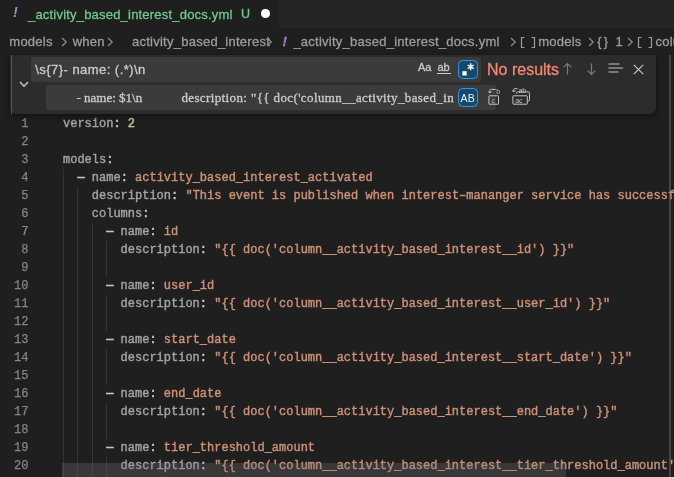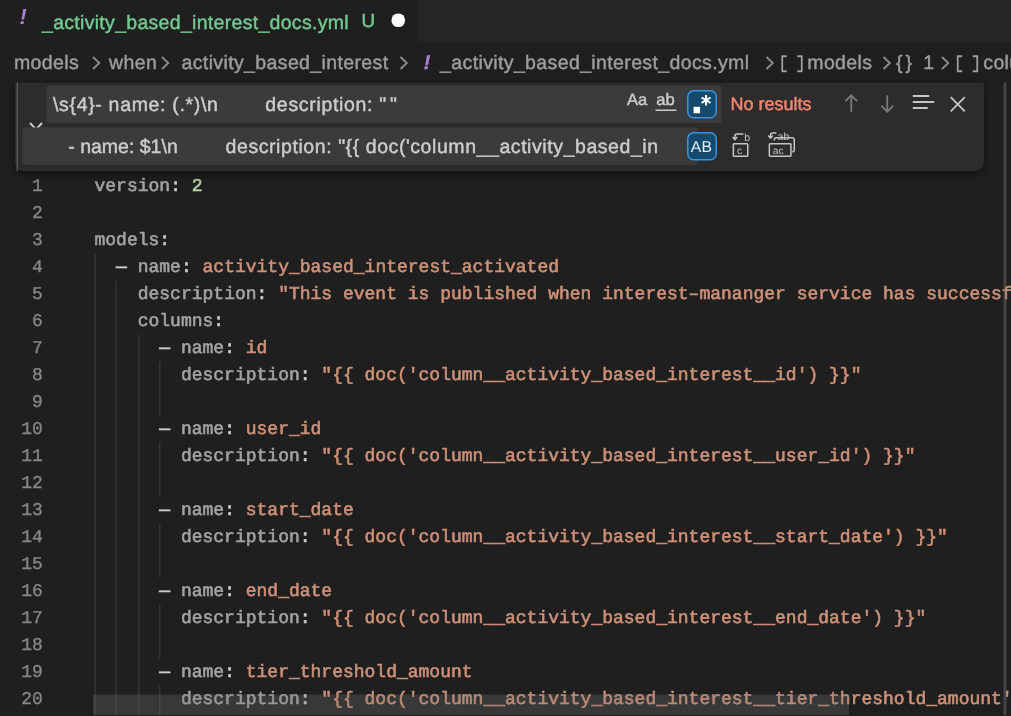--- a/index.html
+++ b/index.html
@@ -38,26 +38,26 @@
   #hslider { position:absolute; left:62px; top:408px; width:504px; height:14px; background:rgba(121,121,121,0.28); }
   #vsl { position:absolute; left:669px; top:55px; width:2.4px; height:422px; background:rgba(140,140,140,0.35); }
 
   
   #find { position:absolute; left:10px; top:55px; width:646px; height:58.5px; background:#2c2c2d;
     border-radius:0 0 6px 6px; box-shadow:0 2px 6px rgba(0,0,0,0.5); }
   #find .sash { position:absolute; left:0.5px; top:0; width:1.3px; height:58.5px; background:#57575a; }
   .finput { position:absolute; background:#3b3b3c; border-radius:2px; color:#cccccc;
     font-size:13px; white-space:pre; overflow:hidden; }
   #fi1 { left:20.5px; top:1.5px; width:450px; height:25px; line-height:25px; }
-  #fi2 { left:5px; top:29.5px; width:450px; height:25px; line-height:25px; }
+  #fi2 { left:36px; top:29.5px; width:450px; height:25px; line-height:25px;font-family:Liberation Serif, serif; }
   .finput span { position:absolute; top:0; }
   .tgl { position:absolute; font-size:11px; color:#cccccc; }
   .tglbox { position:absolute; width:19.5px; height:18.6px; border:1px solid #3794e2; border-radius:4.5px;
     background:#164a6d; color:#e4f0fb; text-align:center; }
-  #noresults { position:absolute; left:477px; top:2px; width:80px; line-height:25px; font-size:12px; color:#f48771; }
+  #noresults { position:absolute; left:477px; top:2px; width:80px; line-height:25px; font-size:16px; color:#f48771; }
   .ico { position:absolute; }
 </style>
 </head>
 <body>
 <div id="root">
 
   <div id="tabbar">
     <div id="tab">
       <span class="seti" style="left:13px">!</span>
       <span class="lbl">_activity_based_interest_docs.yml</span>
@@ -68,21 +68,21 @@
 
   <div id="crumbs">
     <span class="it" style="left:9.3px">models</span>
     <svg class="sep" style="left:59.7px" width="8" height="10" viewBox="0 0 8 10">
         <polyline points="2,1 6.2,5 2,9" fill="none" stroke="#8a8a8a" stroke-width="1.3"></polyline>
       </svg>
     <span class="it" style="left:72.7px">when</span>
     <svg class="sep" style="left:106.4px" width="8" height="10" viewBox="0 0 8 10">
         <polyline points="2,1 6.2,5 2,9" fill="none" stroke="#8a8a8a" stroke-width="1.3"></polyline>
       </svg>
-    <span class="it" style="left:121px">activity_based_interest</span>
+    <span class="it" style="left:132px">activity_based_interest</span>
     <svg class="sep" style="left:264.8px" width="8" height="10" viewBox="0 0 8 10">
         <polyline points="2,1 6.2,5 2,9" fill="none" stroke="#8a8a8a" stroke-width="1.3"></polyline>
       </svg>
     <span class="seti" style="left:282.5px">!</span>
     <span class="it" style="left:293.4px">_activity_based_interest_docs.yml</span>
     <svg class="sep" style="left:508.8px" width="8" height="10" viewBox="0 0 8 10">
         <polyline points="2,1 6.2,5 2,9" fill="none" stroke="#8a8a8a" stroke-width="1.3"></polyline>
       </svg>
     <svg class="sep" style="left:518.5px;top:7.5px" width="18" height="13" viewBox="0 0 18 13">
         <path d="M2 1.5 h-0 M5.5 1.5 H2.5 V11.5 H5.5 M12.5 1.5 h3 V11.5 h-3" fill="none" stroke="#9d9d9d" stroke-width="1.2"></path>
@@ -158,21 +158,21 @@
     <div id="hslider"></div>
   </div>
   <div id="vsl"></div>
 
   <div id="find">
     <div class="sash"></div>
     <svg class="ico" style="left:8px;top:23px" width="12" height="12" viewBox="0 0 12 12">
         <polyline points="2,4 6,8.2 10,4" fill="none" stroke="#cccccc" stroke-width="1.3"></polyline>
       </svg>
 
-    <div class="finput" id="fi1"><span style="left:4.8px;letter-spacing:0.45px">\s{4}- name: (.*)\n</span><span style="left:146.4px;letter-spacing:0.45px">description: <span style="letter-spacing:2.6px">""</span></span></div>
+    <div class="finput" id="fi1"><span style="left:4.8px;letter-spacing:0.45px">\s{7}- name: (.*)\n</span></div>
     <div class="finput" id="fi2"><span style="left:30.5px">- name: $1\n</span><span style="left:135.4px;letter-spacing:0.38px">description: "{{ doc('column__activity_based_in</span></div>
 
     <div class="tgl" style="left:408px; top:5.5px;">Aa</div>
     <div class="tgl" style="left:426.5px; top:5.5px; border-bottom:1px solid #cccccc; padding:0 1px 0px 1px;">ab</div>
     <div class="tglbox" style="left:448px; top:5px;">
       <svg width="17.5" height="17" viewBox="0 0 17.5 17" style="display:block">
         <rect x="3.4" y="10.2" width="4.3" height="4.3" fill="#ffffff"></rect>
         <path d="M11.7 2.3 v7 M8.7 4 l6 3.6 M14.7 4 l-6 3.6" stroke="#ffffff" stroke-width="1.35" fill="none"></path>
       </svg>
     </div>

